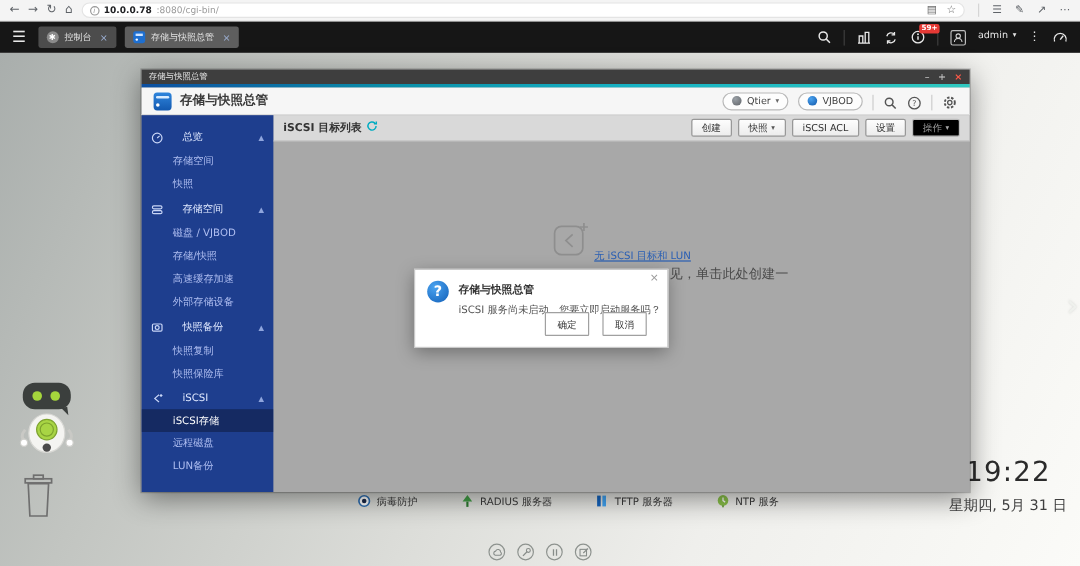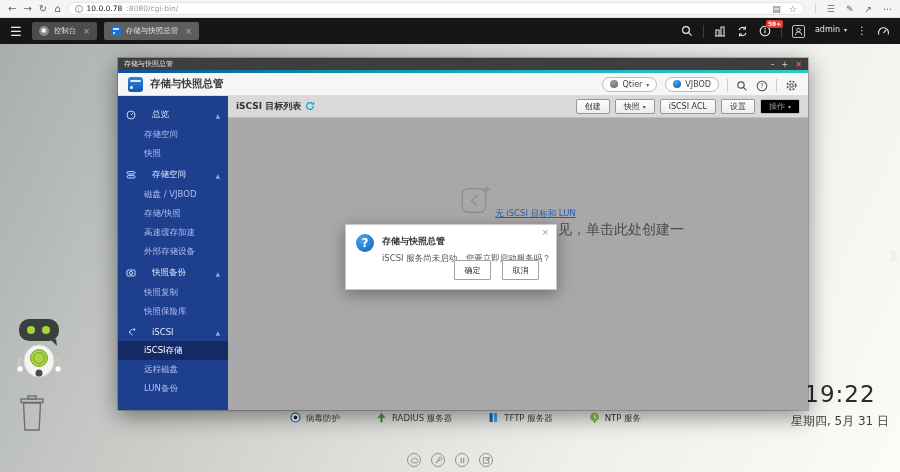--- a/index.html
+++ b/index.html
@@ -4,21 +4,21 @@
 <style>
   *{box-sizing:border-box;margin:0;padding:0}
   html,body{width:900px;height:472px;overflow:hidden}
   body{font-family:"DejaVu Sans","Liberation Sans",sans-serif;position:relative;background:#ddd;font-size:9px;color:#333}
 
   
   .browser-bar{position:absolute;top:0;left:0;width:900px;height:18px;background:#f4f4f4;border-bottom:1px solid #e0e0e0;display:flex;align-items:center;padding:0 8px;gap:7px;z-index:5}
   .nav-ic{color:#5f6368;font-size:10px;line-height:1;cursor:default}
   .url-bar{flex:1;height:13px;background:#fff;border:1px solid #e4e4e4;border-radius:7px;display:flex;align-items:center;padding:0 6px;gap:4px;font-size:7.5px}
   .info-ic{width:8px;height:8px;border:1px solid #9a9a9a;border-radius:50%;color:#9a9a9a;font-size:6px;line-height:7px;text-align:center;font-style:italic}
-  .url-host{color:#202124;font-weight:normal}
+  .url-host{color:#202124;font-weight:bold}
   .url-path{color:#9a9a9a}
   .url-right{margin-left:auto;display:flex;gap:8px;color:#6b6b6b;font-size:9px}
   .browser-right{display:flex;align-items:center;gap:11px;color:#5f6368;font-size:9px;padding-left:4px}
   .br-sep{width:1px;height:11px;background:#d5d5d5}
 
   
   .qts-bar{position:absolute;top:18px;left:0;width:900px;height:26px;background:#161616;display:flex;align-items:center;padding:0 10px;z-index:5}
   .hamburger{color:#e8e8e8;font-size:13px;margin-right:10px}
   .qts-tab{height:18px;background:#4c4c4c;border-radius:2px;color:#e3e3e3;display:flex;align-items:center;gap:5px;padding:0 7px;margin-right:7px;font-size:7.5px;cursor:default}
   .qts-tab.active{background:#5e5e5e}
@@ -33,21 +33,21 @@
   .notif{position:relative}
   .badge{position:absolute;top:-5px;left:7px;background:#e53935;color:#fff;font-size:6px;line-height:8px;padding:0 2px;border-radius:2px;font-weight:bold}
   .admin-wrap{display:flex;align-items:center;gap:4px;color:#e6e6e6;font-size:8px}
   .avatar-box{width:13px;height:13px;border:1px solid #bdbdbd;border-radius:2px;display:flex;align-items:center;justify-content:center}
   .vdots{color:#e6e6e6;font-size:10px;letter-spacing:0}
 
   
   .desktop{position:absolute;top:44px;left:0;width:900px;height:428px;background:linear-gradient(115deg,#a9aeac 0%,#c2c5c1 22%,#dcddd9 48%,#efefec 70%,#fbfbf8 100%)}
   .wp-square{position:absolute;left:788px;top:339px;width:13px;height:13px;background:#a2a6a4}
   .desk-chevron{position:absolute;right:1px;top:196px;font-size:26px;color:#eff1ed;text-shadow:0 0 2px rgba(120,120,120,.25)}
-  .shortcuts{position:absolute;left:290px;top:368px;display:flex;gap:36px;align-items:center}
+  .shortcuts{position:absolute;left:298px;top:368px;display:flex;gap:36px;align-items:center}
   .shortcut{display:flex;align-items:center;gap:5px;font-size:8.5px;color:#3c3c3c;white-space:nowrap}
   .clock{position:absolute;right:8px;top:338px;width:104px;text-align:center}
   .clock-time{font-size:23px;color:#2b2b2b;letter-spacing:1px;line-height:1.1}
   .clock-date{font-size:12px;color:#3f3f3f;margin-top:6px}
   .dock{position:absolute;left:0;right:0;bottom:5px;display:flex;justify-content:center;gap:10px}
   .dock-btn{width:14px;height:14px;border:1px solid #8e938f;border-radius:50%;display:flex;align-items:center;justify-content:center;background:transparent}
   .robot{position:absolute;left:13px;top:274px}
   .trash{position:absolute;left:19px;top:351px}
 
   
@@ -80,21 +80,21 @@
   .toolbar{height:22px;background:#d9d9d9;border-bottom:1px solid #bdbdbd;display:flex;align-items:center;padding:0 8px;gap:4px}
   .toolbar-title{font-size:9px;font-weight:bold;color:#333;display:flex;align-items:center;gap:4px}
   .toolbar-btns{margin-left:auto;display:flex;gap:5px}
   .t-btn{height:15px;min-width:34px;padding:0 8px;border:1px solid #989898;border-radius:2px;background:linear-gradient(180deg,#fdfdfd,#ececec);font-size:8px;color:#333;display:flex;align-items:center;justify-content:center;gap:3px}
   .t-btn .caret{font-size:6px;color:#555}
   .t-btn.disabled{color:#9e9e9e;background:#000000;border-color:#bdbdbd}
   .t-btn.disabled .caret{color:#aaa}
   .list-area{flex:1;position:relative;background:#a8a8a8}
   .empty-state{position:absolute;left:50%;top:66px;transform:translateX(-50%);text-align:center}
   .empty-link{display:inline-block;margin-top:3px;font-size:8.5px;color:#2a5fb4;text-decoration:underline;white-space:nowrap}
-  .hint-frag{position:absolute;left:330px;top:103px;font-size:14px;color:#4a4a4a;white-space:nowrap}
+  .hint-frag{position:absolute;left:330px;top:103px;font-size:11px;color:#4a4a4a;white-space:nowrap}
 
   
   .dialog{position:absolute;left:345px;top:224px;width:212px;height:66px;background:#fff;border:1px solid #c9c9c9;box-shadow:0 4px 14px rgba(0,0,0,.35);z-index:60;padding:9px 10px 8px}
   .dlg-close{position:absolute;right:7px;top:2px;color:#9a9a9a;font-size:9px}
   .dlg-row{display:flex;gap:8px}
   .q-icon{width:18px;height:18px;border-radius:50%;background:radial-gradient(circle at 35% 30%,#4aa3f0,#1360b8);color:#fff;font-weight:bold;font-size:12px;text-align:center;line-height:18px;flex:none}
   .dlg-title{font-size:9px;font-weight:bold;color:#333;margin-top:1px}
   .dlg-msg{font-size:8.5px;color:#555;margin-top:5px;white-space:nowrap}
   .dlg-btns{position:absolute;right:17px;bottom:9px;display:flex;gap:11px}
   .dlg-btn{width:37px;height:20px;border:1px solid #a0a0a0;background:#fff;border-radius:1px;font-size:8px;color:#333;display:flex;align-items:center;justify-content:center}

